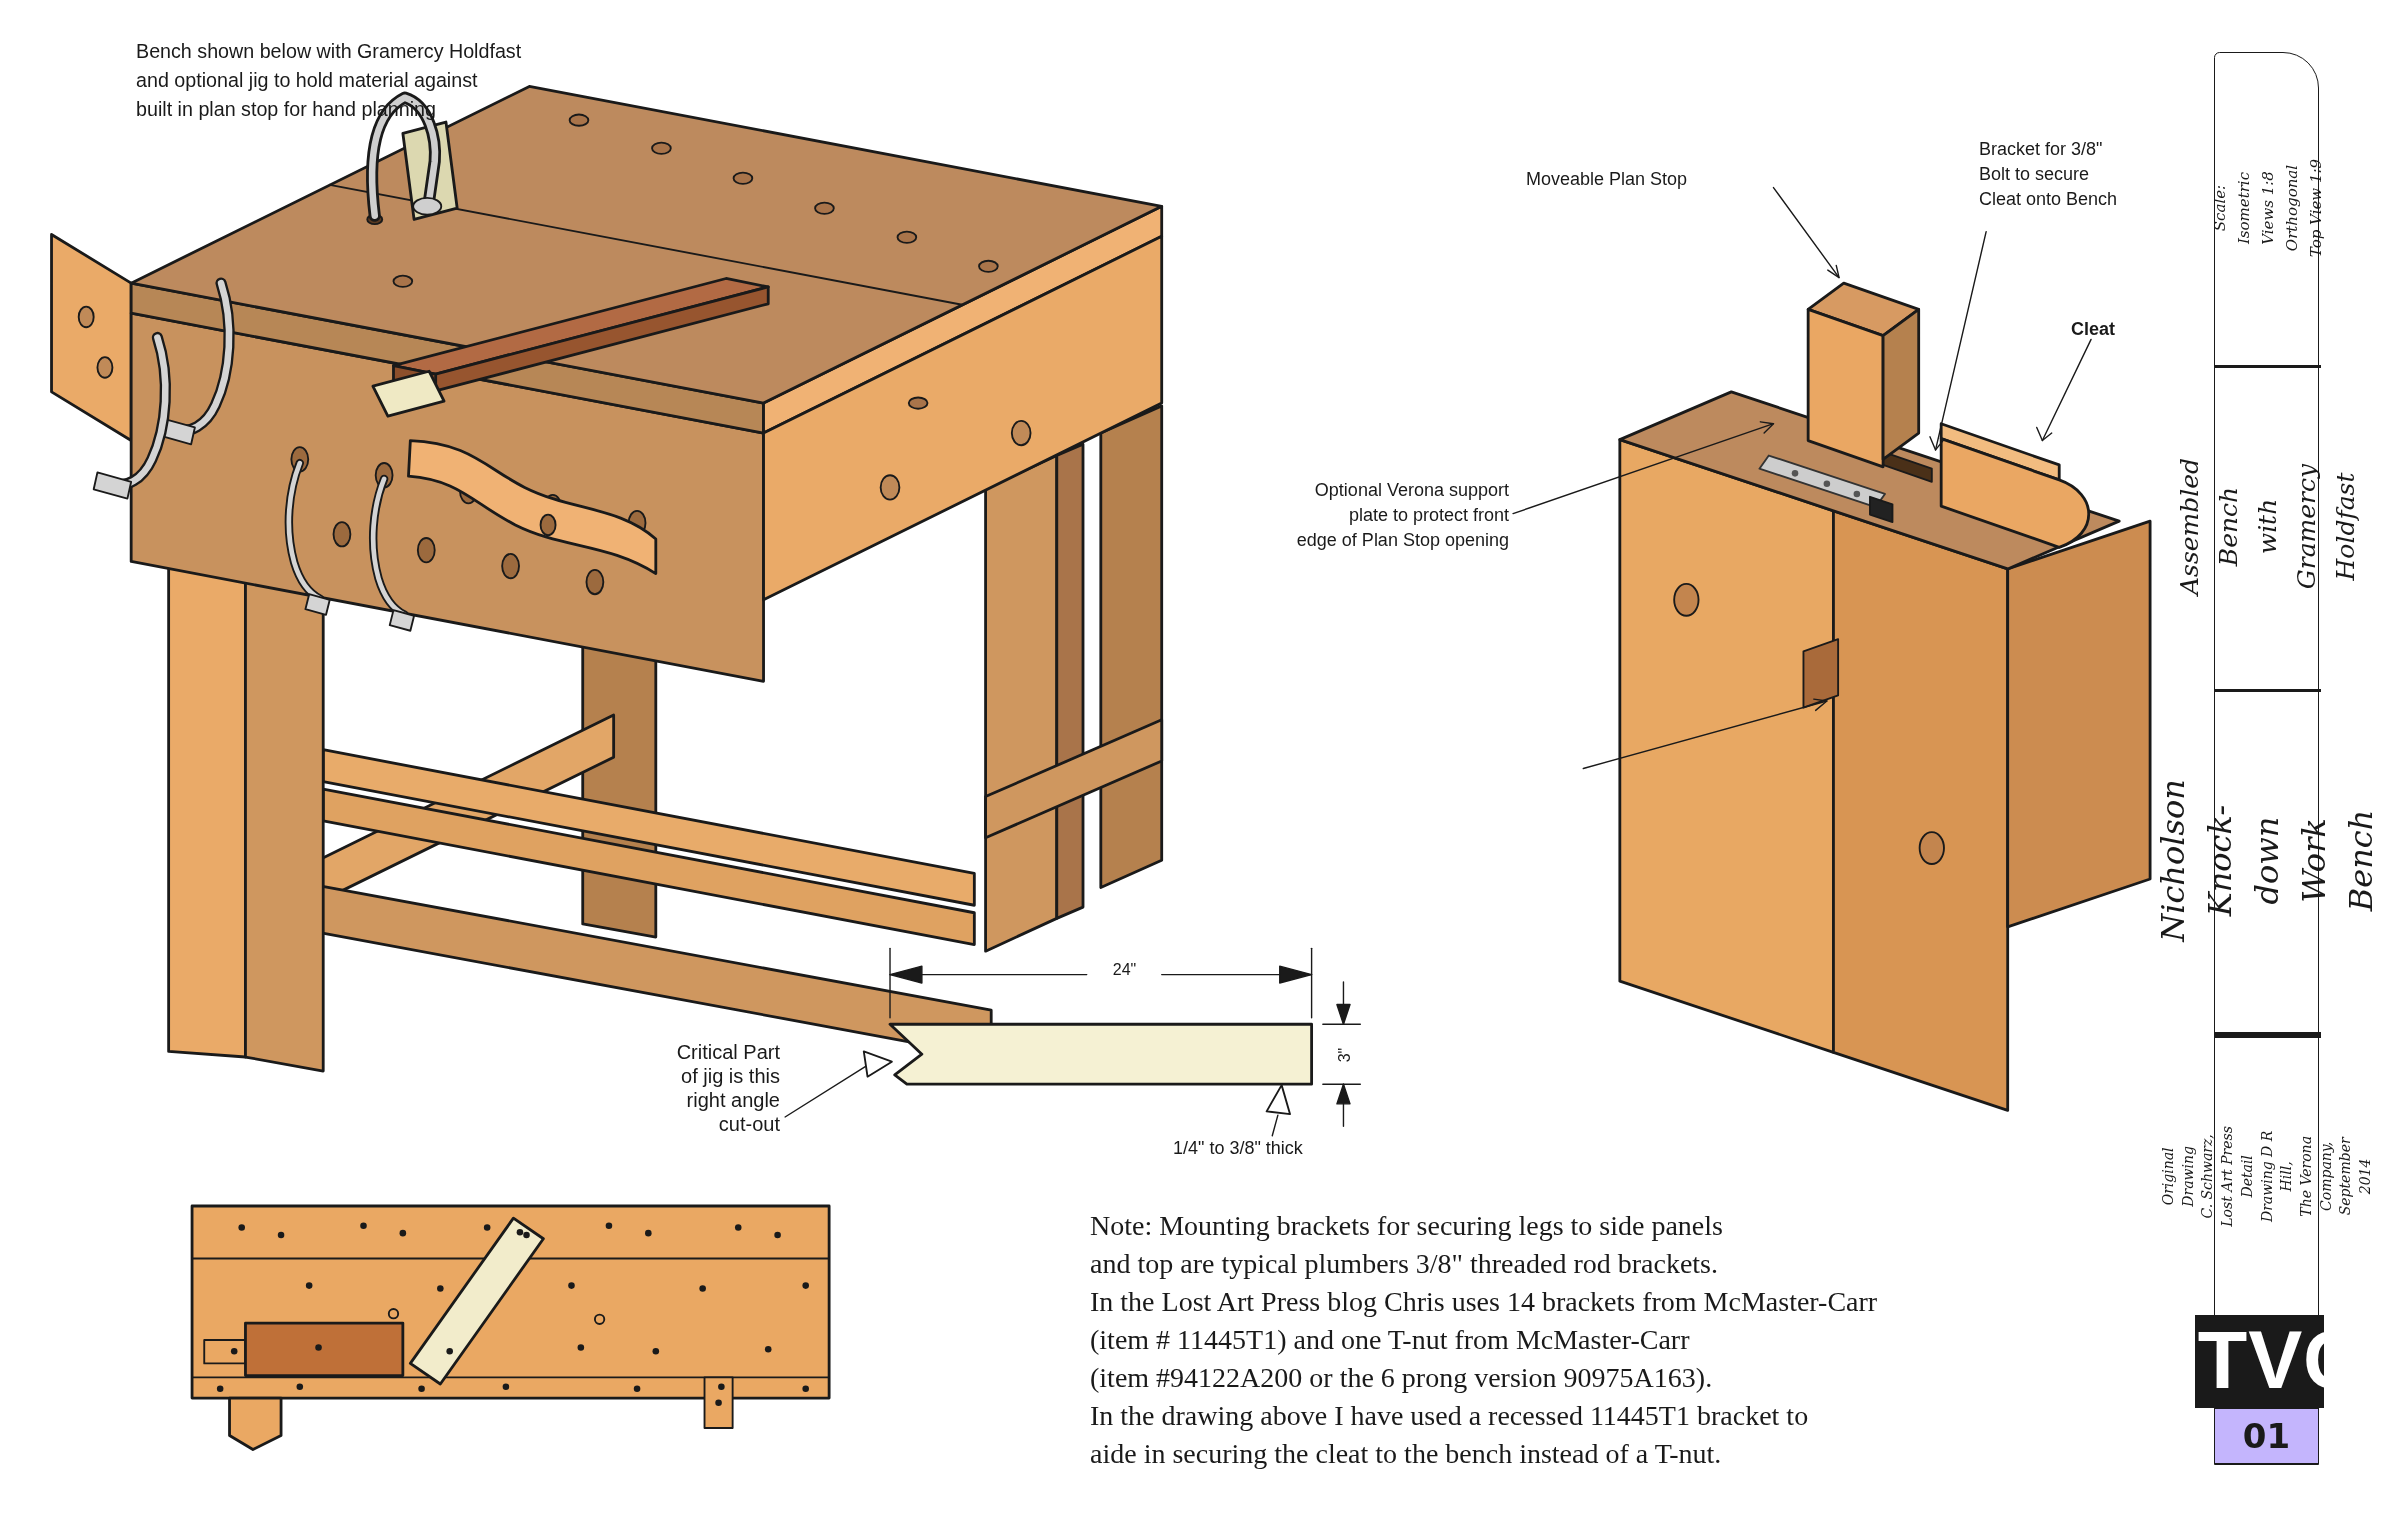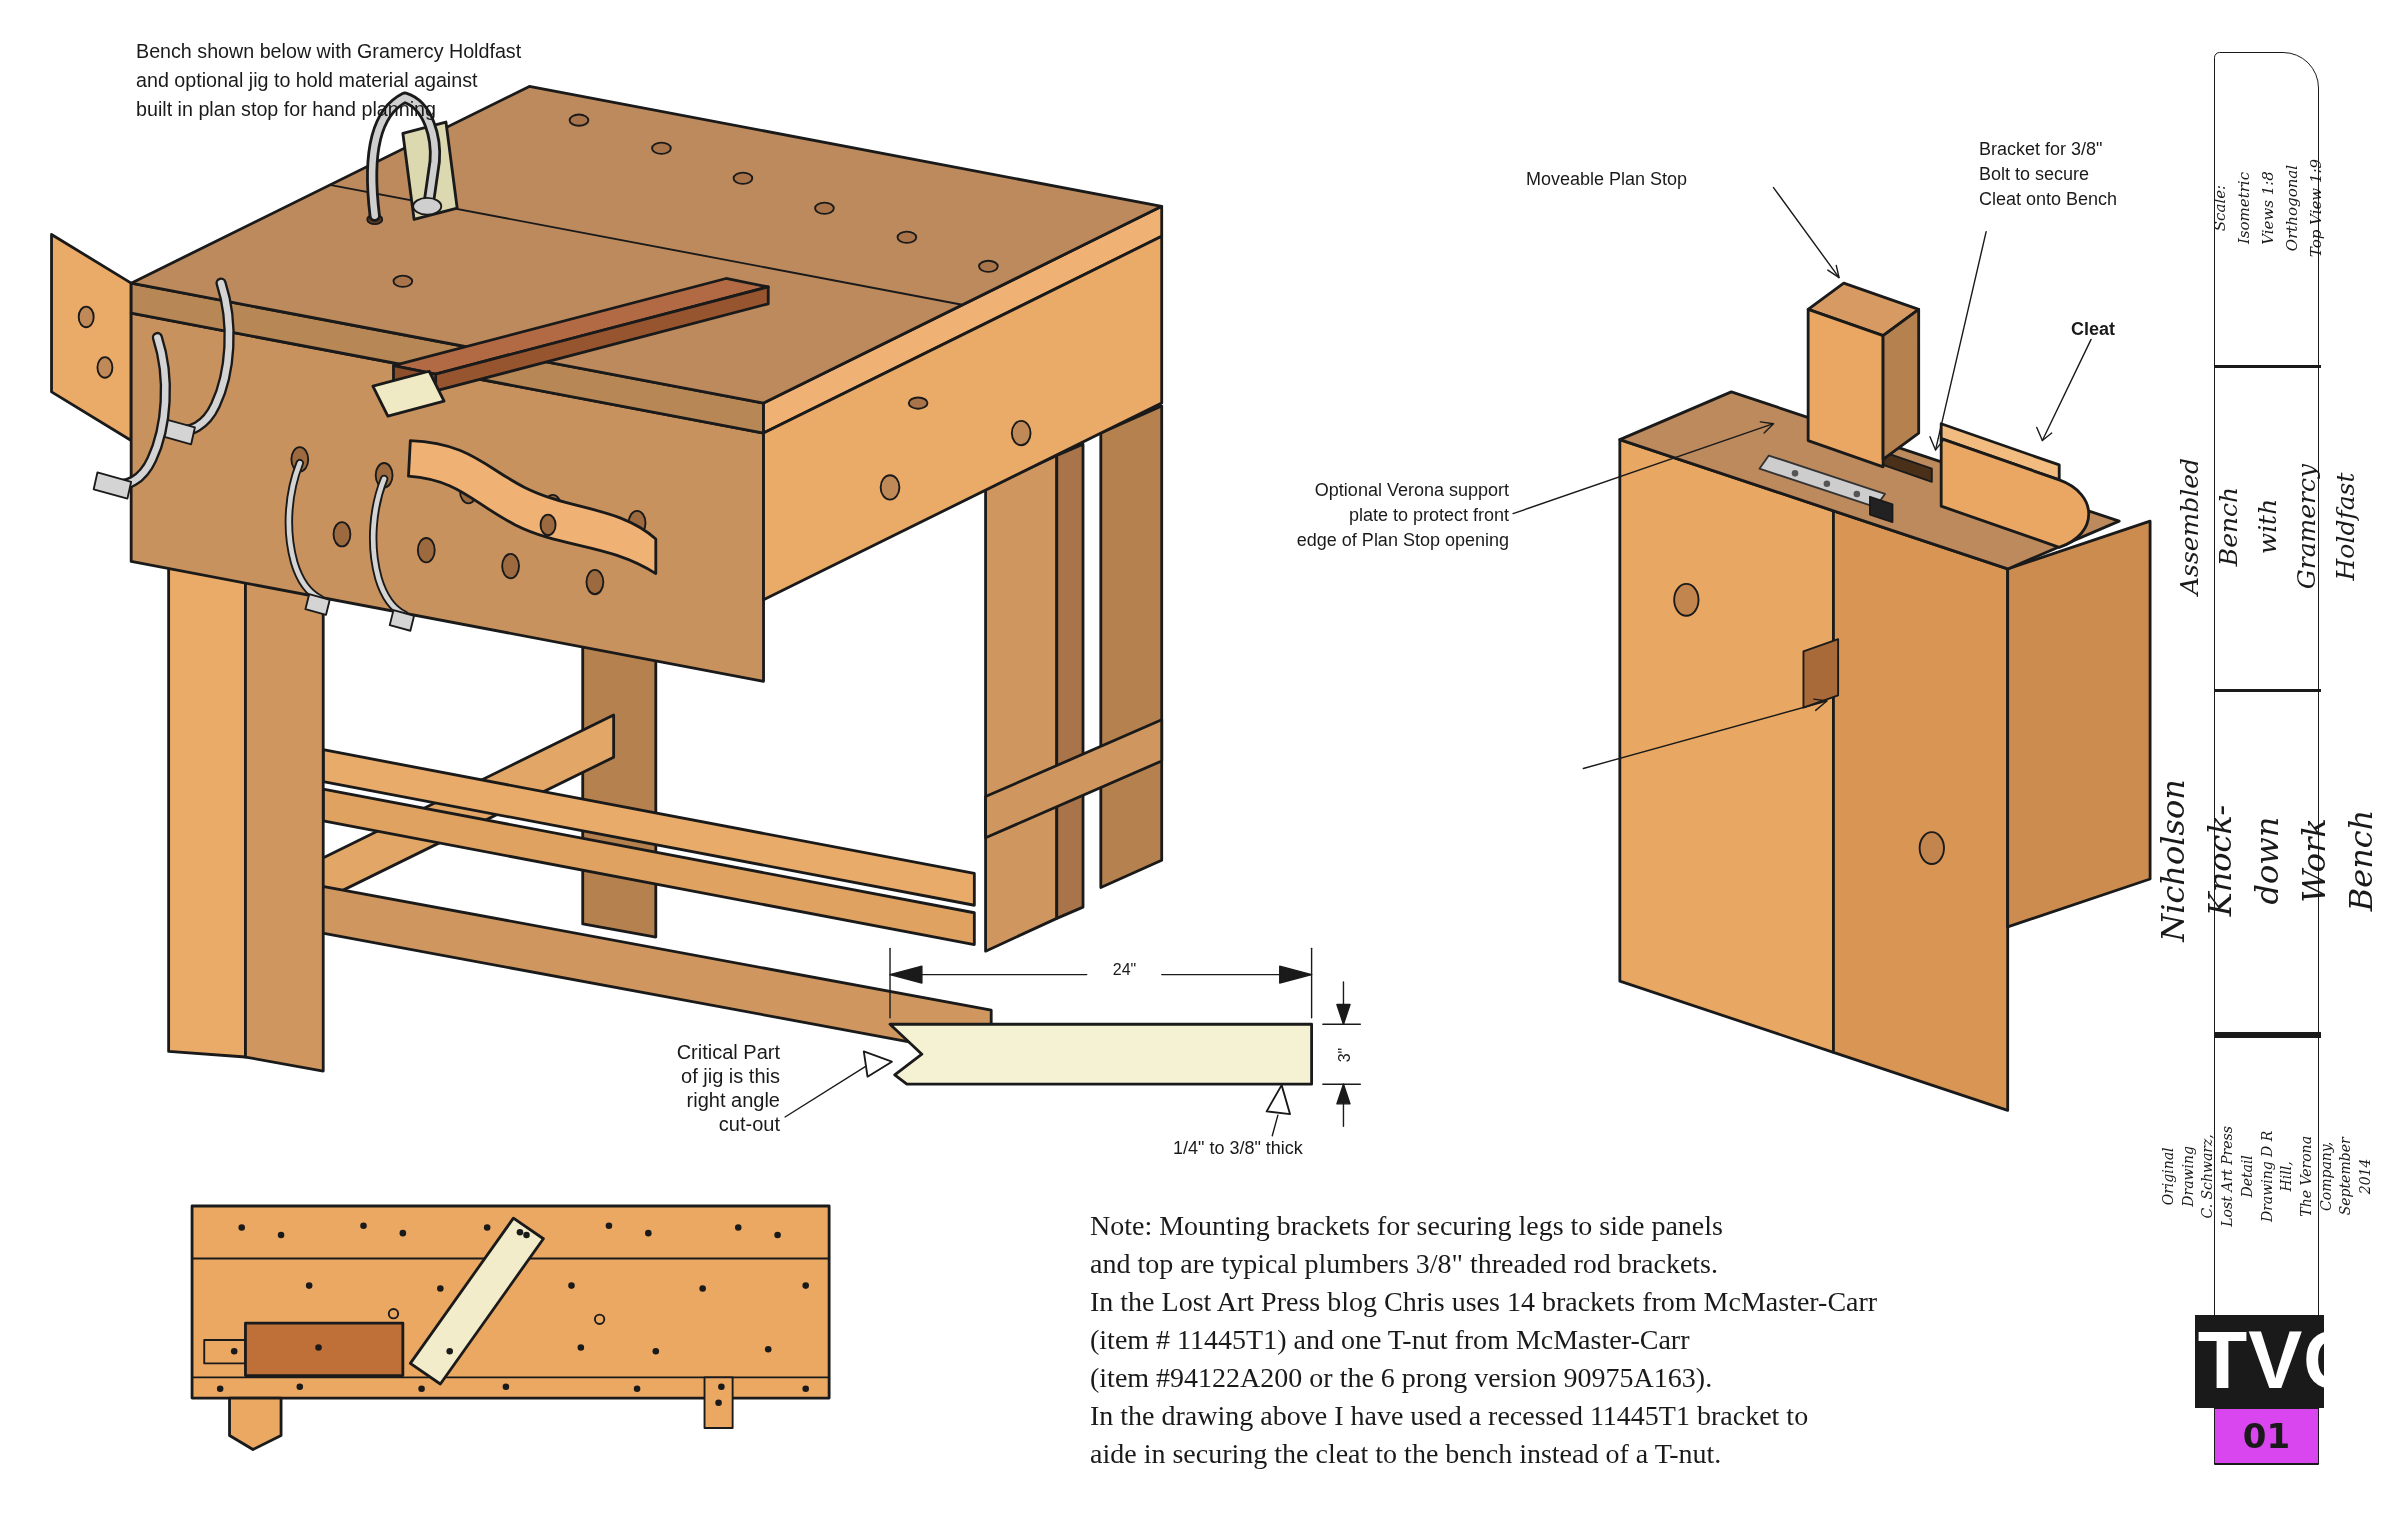--- a/index.html
+++ b/index.html
@@ -20,21 +20,21 @@
   .tb-rot{transform:rotate(-90deg);white-space:pre-line;text-align:center;
           font-family:"DejaVu Serif",serif;font-style:italic;color:#1a1a1a;width:max-content;}
   .tb-scale{font-size:15px;line-height:24px;}
   .tb-sub{font-size:25px;line-height:39px;}
   .tb-title{font-size:32px;line-height:47px;}
   .tb-credits{font-size:14px;line-height:19.7px;}
   .tvc-box{position:absolute;left:2195px;top:1315px;width:126px;height:93px;background:#1a1a1a;
            overflow:hidden;color:#ffffff;font-family:"Liberation Sans",sans-serif;font-weight:700;
            font-size:81px;line-height:90px;padding-left:2.8px;letter-spacing:0.9px;}
   .sheet-box{position:absolute;left:2214px;top:1408px;width:103px;height:54px;border:1.9px solid #1a1a1a;
-             display:flex;align-items:center;justify-content:center;background:#d946ef;
+             display:flex;align-items:center;justify-content:center;background:#c4b5fd;
              font-family:"DejaVu Sans",sans-serif;font-weight:700;font-size:34px;}
   .rot-dim{position:absolute;left:1315px;top:1029px;width:60px;height:52px;display:flex;
            align-items:center;justify-content:center;}
   .rot-dim span{transform:rotate(-90deg);font-size:16px;}
 </style>
 </head>
 <body>
 
 <div id="page">
 

